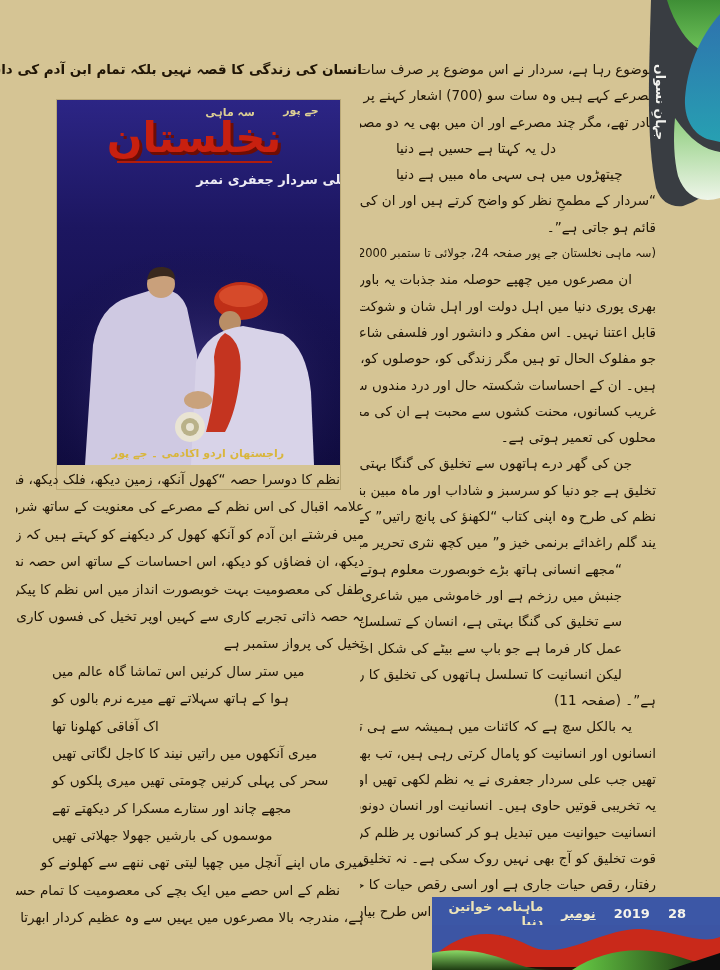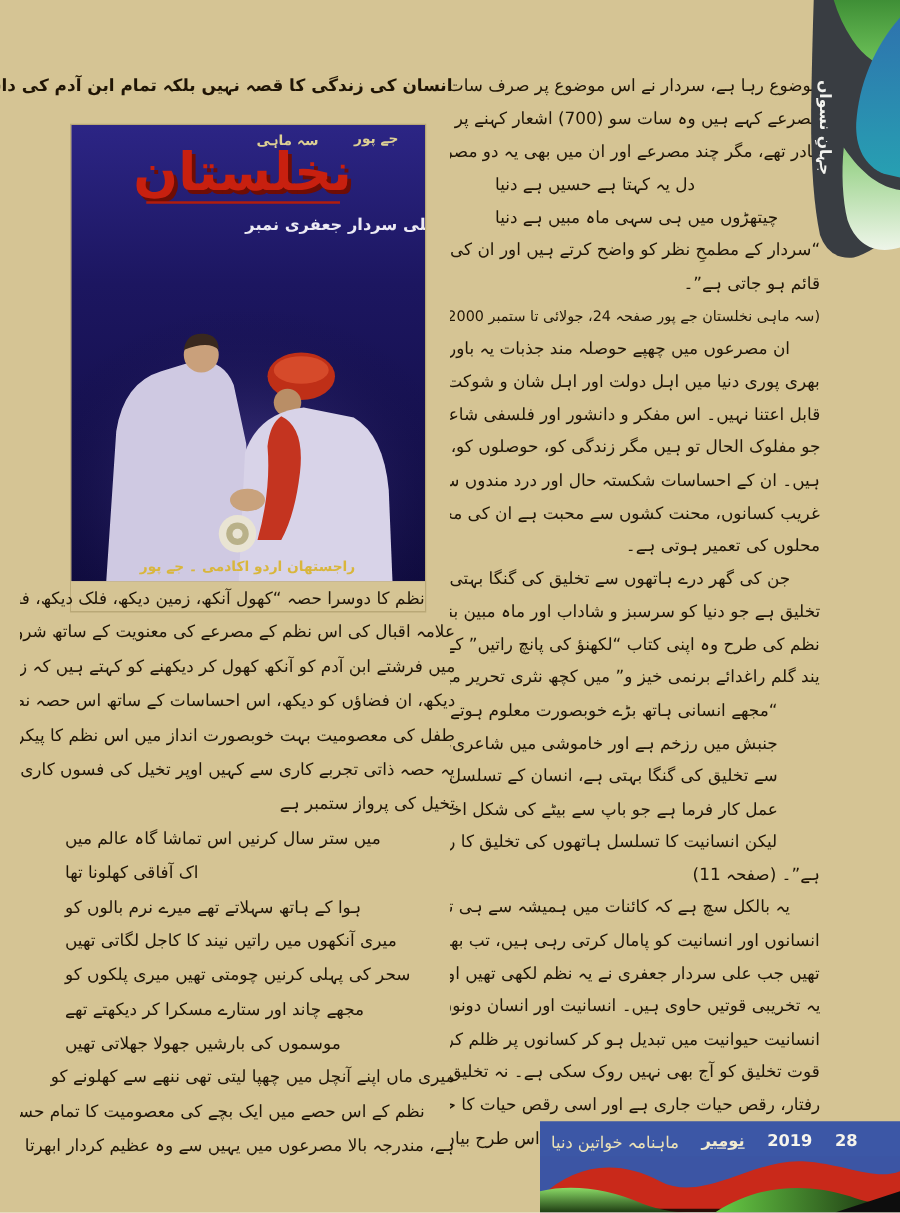--- a/index.html
+++ b/index.html
@@ -23,21 +23,21 @@
   .cover svg{display:block;}
   
   .sidebar{position:absolute;right:0;top:0;width:75px;height:207px;}
   .sidebar-label{position:absolute;left:1px;top:62px;width:22px;height:80px;color:#f2f2ee;
                  font-size:12.5px;font-weight:bold;writing-mode:vertical-rl;text-align:center;
                  letter-spacing:1px;white-space:nowrap;}
   
   .footer{position:absolute;left:432px;top:897px;width:288px;height:73px;background:#3c57a6;}
   .footer-bar{height:27px;display:flex;direction:rtl;align-items:center;gap:18px;
               padding:3px 34px 0 8px;color:#f6f4ec;font-size:13px;font-weight:bold;}
-  .footer-bar .mag{color:#ece3b8;font-weight:normal;}
+  .footer-bar .mag{color:#ece3b8;font-weight:bold;}
   .footer-bar .month{color:#f0ead0;text-decoration:underline;}
   .footer-waves{position:absolute;left:0;bottom:0;width:288px;height:45px;}
 </style>
 </head>
 <body>
 
 <div class="page">
 
   <div class="caption">انسان کی زندگی کا قصہ نہیں بلکہ تمام ابن آدم کی داستان معلوم ہوتی ہے۔</div>
 
@@ -128,22 +128,22 @@
   <div class="col col-left">
 
   <div class="line prose-indent">نظم کا دوسرا حصہ “کھول آنکھ، زمین دیکھ، فلک دیکھ، فضا دیکھ”</div>
       <div class="line prose">علامہ اقبال کی اس نظم کے مصرعے کی معنویت کے ساتھ شروع ہوتا ہے۔ جس</div>
       <div class="line prose">میں فرشتے ابن آدم کو آنکھ کھول کر دیکھنے کو کہتے ہیں کہ زمین کو دیکھ، آسمان کو</div>
       <div class="line prose">دیکھ، ان فضاؤں کو دیکھ، اس احساسات کے ساتھ اس حصہ نظم میں ایک</div>
       <div class="line prose">طفل کی معصومیت بہت خوبصورت انداز میں اس نظم کا پیکر بنی ہوئی ہے۔</div>
       <div class="line prose">یہ حصہ ذاتی تجربے کاری سے کہیں اوپر تخیل کی فسوں کاری ہے، جس میں</div>
       <div class="line prose">تخیل کی پرواز ستمبر ہے</div>
       <div class="line verse">میں ستر سال کرنیں اس تماشا گاہ عالم میں</div>
+      <div class="line verse">ہوا کے ہاتھ سہلاتے تھے میرے نرم بالوں کو</div>
       <div class="line verse">اک آفاقی کھلونا تھا</div>
-      <div class="line verse">ہوا کے ہاتھ سہلاتے تھے میرے نرم بالوں کو</div>
       <div class="line verse">میری آنکھوں میں راتیں نیند کا کاجل لگاتی تھیں</div>
       <div class="line verse">سحر کی پہلی کرنیں چومتی تھیں میری پلکوں کو</div>
       <div class="line verse">مجھے چاند اور ستارے مسکرا کر دیکھتے تھے</div>
       <div class="line verse">موسموں کی بارشیں جھولا جھلاتی تھیں</div>
       <div class="line verse">میری ماں اپنے آنچل میں چھپا لیتی تھی ننھے سے کھلونے کو</div>
       <div class="line prose-indent">نظم کے اس حصے میں ایک بچے کی معصومیت کا تمام حسن سمٹ آیا</div>
       <div class="line prose">ہے، مندرجہ بالا مصرعوں میں یہیں سے وہ عظیم کردار ابھرتا ہے جو تخلیق کا</div>
     </div>
 
   <div class="sidebar">

